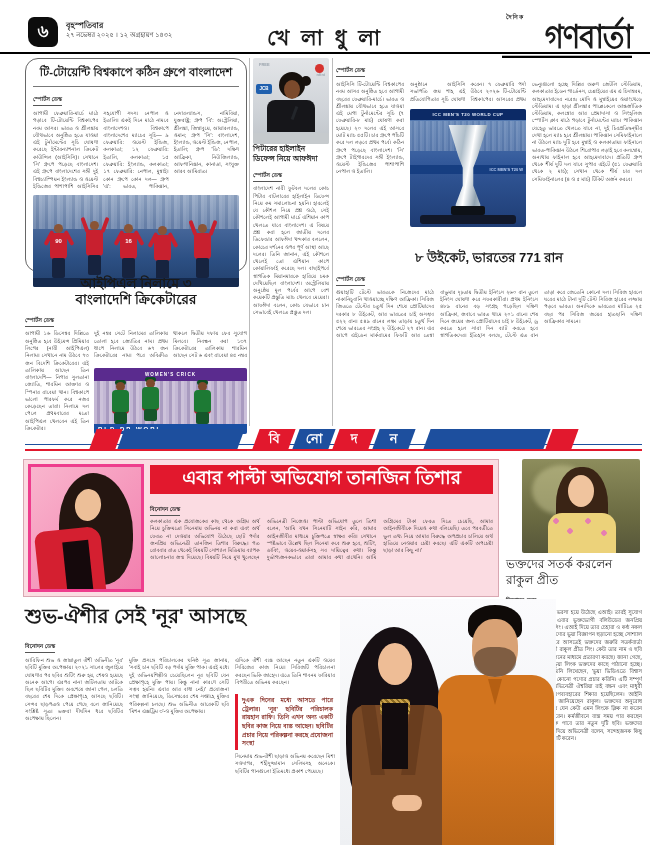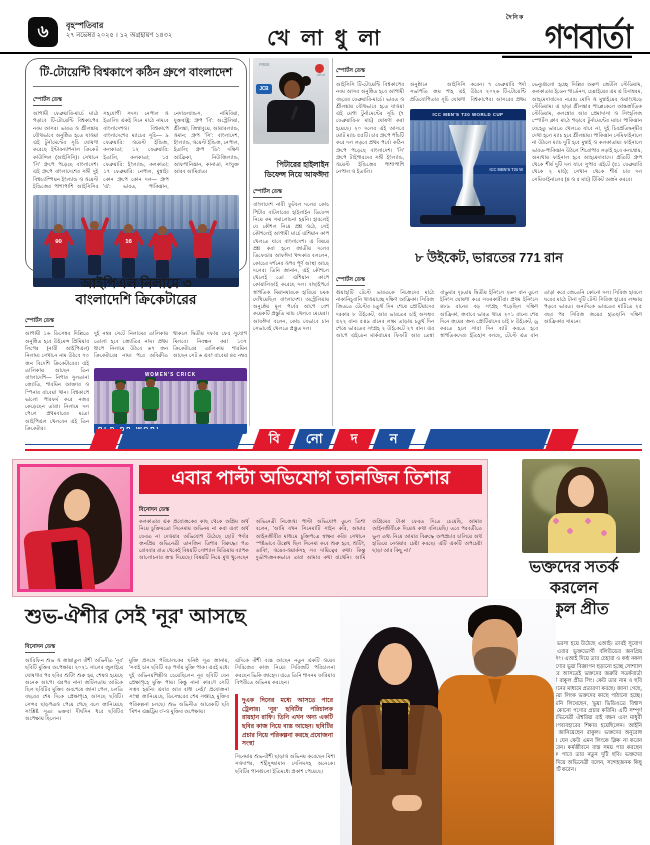--- a/index.html
+++ b/index.html
@@ -54,21 +54,21 @@
   .photoPress .b1{position:absolute;left:3px;top:26px;width:16px;height:10px;background:#1f5fae;border-radius:2px;
      color:#fff;font-size:4.5px;font-weight:bold;text-align:center;line-height:10px;}
   .photoPress .ghost{position:absolute;color:#9aa4ad;font-size:4px;font-weight:bold;}
   .photoPress .dotRed{position:absolute;right:5px;top:6px;width:9px;height:9px;border-radius:50%;background:#d6332e;}
   .photoPress .hair{position:absolute;left:26px;top:14px;width:26px;height:26px;border-radius:50%;background:#17110d;}
   .photoPress .bun{position:absolute;left:48px;top:18px;width:10px;height:10px;border-radius:50%;background:#17110d;}
   .photoPress .face{position:absolute;left:31px;top:22px;width:16px;height:19px;border-radius:50%;background:#7c4a2c;}
   .photoPress .body{position:absolute;left:14px;top:42px;width:48px;height:32px;border-radius:8px 8px 0 0;background:#16161a;}
   .photoPress .mic{position:absolute;left:40px;top:48px;width:3px;height:14px;background:#23262b;transform:rotate(20deg);}
   .photoPress .table{position:absolute;left:0;bottom:0;width:100%;height:11px;background:#c6cacd;}
-  .afeida .kicker{font-size:7.4px;font-weight:700;text-align:right;margin-top:16px;line-height:1.3;}
+  .afeida .kicker{font-size:7.4px;font-weight:700;text-align:left;margin-top:0;line-height:1.3;}
   .afeida h2{margin:2px 0 0 0;font-size:9px;font-weight:800;text-align:center;line-height:1.3;}
   .afeida .smalltext{height:158px;margin-top:1px;}
   
   .ipl{left:25px;top:276px;width:222px;height:150px;}
   .ipl h2{margin:0;font-size:13.5px;font-weight:800;text-align:center;line-height:1.2;}
   .ipl .row{display:flex;gap:5px;margin-top:1px;}
   .ipl .c1{width:64px;height:104px;}
   .ipl .right{flex:1;display:flex;flex-direction:column;}
   .ipl .rtext{columns:2;column-gap:5px;height:36px;overflow:hidden;}
   .photoGreen{position:relative;flex:1;margin-top:2px;overflow:hidden;border-radius:2px;
@@ -113,21 +113,21 @@
   .entbanner .inner{position:absolute;left:0;top:0;width:100%;display:flex;justify-content:center;gap:2px;}
   .slant{transform:skewX(-20deg);height:20px;}
   .stripeB{background:#1d4f9e;width:120px;}
   .stripeR{background:#e2182d;width:26px;}
   .gap{width:10px;height:20px;}
   .letter{width:36px;height:20px;display:flex;align-items:center;justify-content:center;
           color:#fff;font-size:13px;font-weight:800;margin:0 1px;}
   .letter span{transform:skewX(20deg);}
   .bgR{background:#e2182d;} .bgB{background:#1d4f9e;}
   
-  .tisha{left:12px;top:459px;width:476px;height:138px;background:#fbdce2;border:0.6px solid #d9a7b2;
+  .tisha{left:23px;top:459px;width:476px;height:138px;background:#fbdce2;border:0.6px solid #d9a7b2;
          box-sizing:border-box;}
   .photoTisha{position:absolute;left:4px;top:4px;width:116px;height:128px;border:3px solid #ee3d8d;
      box-sizing:border-box;overflow:hidden;background:linear-gradient(135deg,#f9b5cd 0%,#f27fae 100%);}
   .photoTisha .hair{position:absolute;left:28px;top:6px;width:74px;height:112px;border-radius:46% 54% 40% 40%;background:#241510;}
   .photoTisha .face{position:absolute;left:44px;top:22px;width:26px;height:32px;border-radius:50%;background:#edbf98;transform:rotate(8deg);}
   .photoTisha .blazer{position:absolute;left:6px;top:62px;width:66px;height:64px;border-radius:10px 14px 0 0;background:#d41f30;transform:rotate(-6deg);}
   .photoTisha .inner{position:absolute;left:34px;top:74px;width:26px;height:54px;background:#15090c;transform:rotate(-6deg);}
   .tisha .hbar{position:absolute;left:126px;top:5px;right:5px;height:29px;background:#e2182d;color:#fff;
      display:flex;align-items:center;justify-content:center;font-size:18.5px;font-weight:800;white-space:nowrap;}
   .tisha .tbody{position:absolute;left:126px;top:37px;right:5px;bottom:4px;}
@@ -137,21 +137,21 @@
   .photoRakul{position:relative;width:118px;height:94px;margin-left:16px;overflow:hidden;border-radius:2px;
      background:linear-gradient(180deg,#8d8d5c 0%,#6b6b42 60%,#57573a 100%);}
   .photoRakul .glow{position:absolute;left:10px;top:6px;width:60px;height:50px;border-radius:50%;background:#c9c794;opacity:.5;filter:blur(2px);}
   .photoRakul .hair{position:absolute;left:34px;top:8px;width:52px;height:80px;border-radius:46% 46% 38% 38%;background:#3a2415;}
   .photoRakul .face{position:absolute;left:46px;top:16px;width:26px;height:32px;border-radius:50%;background:#f0c49e;}
   .photoRakul .dress{position:absolute;left:26px;top:54px;width:68px;height:40px;border-radius:14px 14px 0 0;
      background:radial-gradient(circle at 8px 8px,#e77fb0 2.5px,transparent 3px),
                 radial-gradient(circle at 22px 18px,#e77fb0 2.5px,transparent 3px),
                 radial-gradient(circle at 40px 8px,#e77fb0 2.5px,transparent 3px),
                 radial-gradient(circle at 56px 20px,#e77fb0 2.5px,transparent 3px),#ecd27a;}
-  .rakul h2{margin:4px 0 0 0;font-size:16px;font-weight:700;text-align:center;line-height:1.3;}
+  .rakul h2{margin:4px 0 0 0;font-size:12px;font-weight:400;text-align:left;line-height:1.3;}
   .rakul .smalltext{height:232px;font-size:5.3px;}
   
   .noor{left:25px;top:601px;width:312px;height:240px;}
   .noor h1{margin:0;font-size:20px;font-weight:800;letter-spacing:0;}
   .noor .cols{display:flex;gap:6px;margin-top:2px;}
   .noor .nc1{width:98px;height:178px;}
   .noor .nc2{width:100px;height:178px;}
   .noor .nc3{width:100px;display:flex;flex-direction:column;gap:3px;}
   .noor .nc3 .t1{height:34px;overflow:hidden;}
   .quotebox{border-left:3px solid #e2182d;padding:2px 2px 2px 4px;background:#fff;

